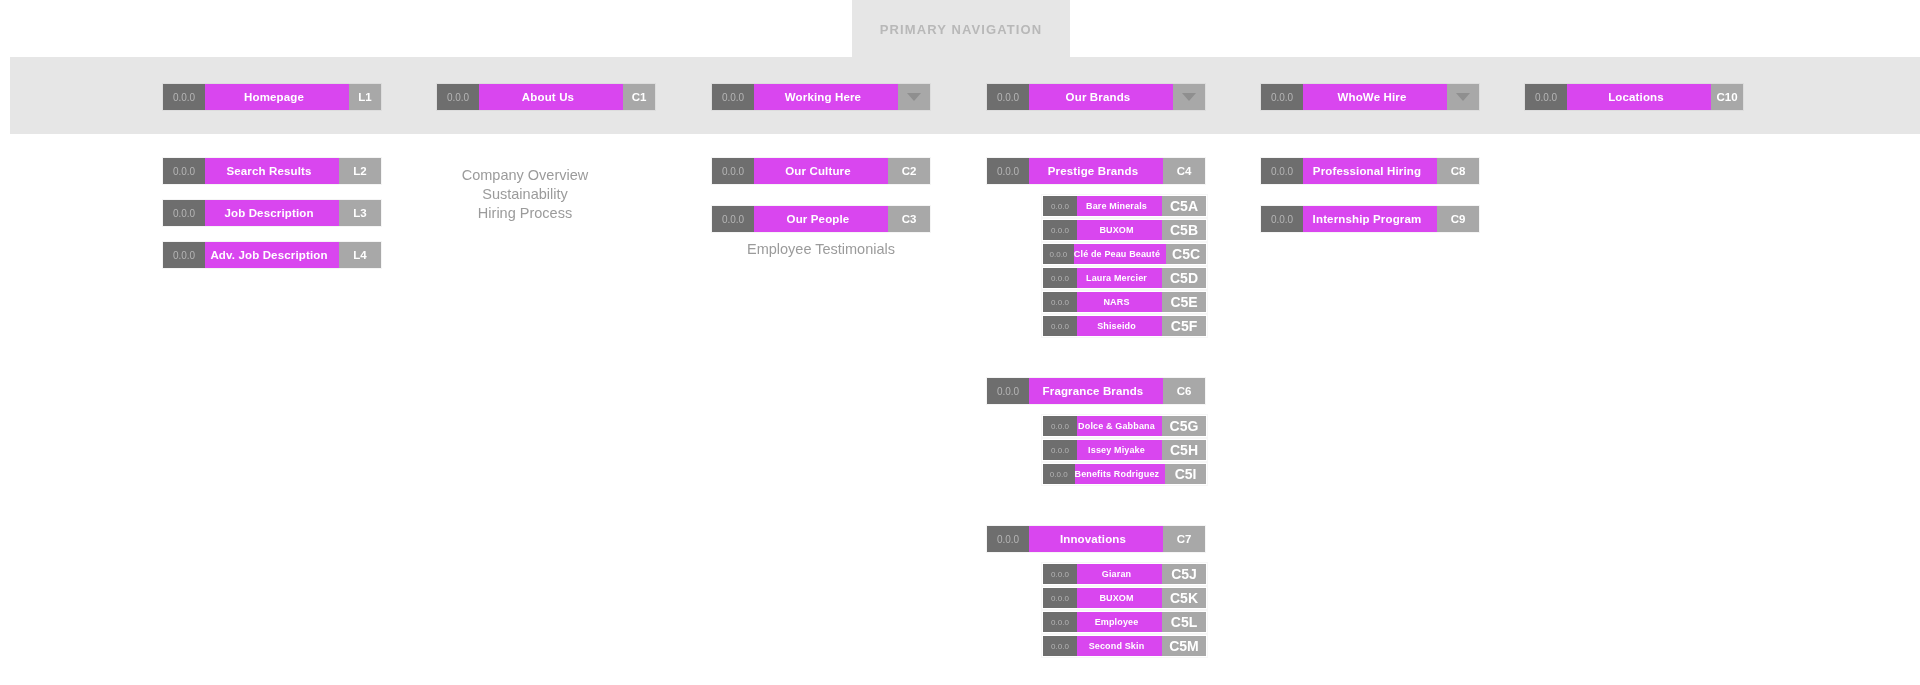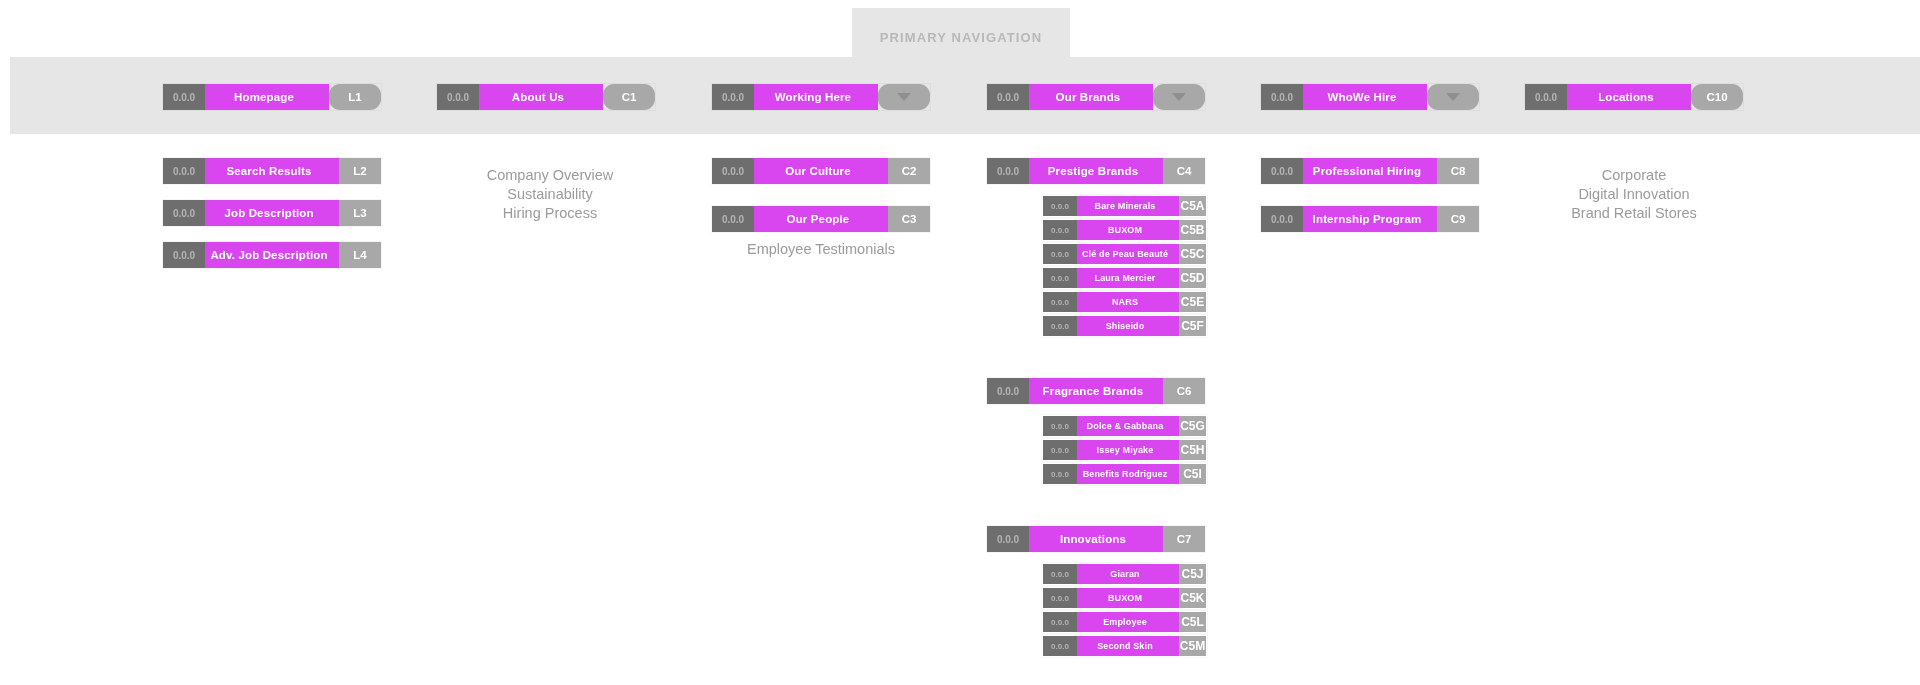--- a/index.html
+++ b/index.html
@@ -13,21 +13,21 @@
     position: relative;
     overflow: hidden;
     font-family: "Liberation Sans", sans-serif;
     -webkit-font-smoothing: antialiased;
   }
 
   
   #primary-nav-header {
     position: absolute;
     left: 852px;
-    top: 8px;
+    top: 0px;
     width: 218px;
     height: 58px;
     background: #e6e6e6;
     display: flex;
     align-items: center;
     justify-content: center;
   }
   #primary-nav-header .pn-label {
     font-size: 13px;
     font-weight: bold;
@@ -60,21 +60,21 @@
     position: relative;
     display: flex;
     align-items: stretch;
     height: 26px;
     box-shadow: 0 0 0 1px rgba(0,0,0,0.04);
   }
   .node .num {
     background: #6e6e6e;
     color: #b5b5b5;
     font-size: 10px;
-    font-weight: bold;
+    font-weight: normal;
     display: flex;
     align-items: center;
     padding: 0 9px;
     white-space: nowrap;
   }
   .node .title {
     background: #d946ef;
     color: #ffffff;
     font-size: 11.5px;
     font-weight: bold;
@@ -107,21 +107,21 @@
     border-right: 7px solid transparent;
     border-top: 8px solid #8f8f8f;
   }
 
   
   .node.lvl1 {
     height: 26px;
     width: 218px;
   }
   .node.lvl1 .num { width: 42px; padding: 0; justify-content: center; }
-  .node.lvl1 .code { width: 52px; border-radius: 11px; }
+  .node.lvl1 .code { width: 32px; }
 
   
   .node.lvl2 {
     height: 26px;
     width: 218px;
   }
   .node.lvl2 .num { width: 42px; padding: 0; justify-content: center; }
 
   
   .node.lvl3 {
@@ -130,21 +130,21 @@
     margin-left: 56px;
     box-shadow: 0 0 0 1px rgba(255,255,255,0.9), 0 0 0 2px rgba(0,0,0,0.03);
   }
   .node.lvl3 .num {
     width: 34px;
     padding: 0;
     justify-content: center;
     font-size: 8px;
   }
   .node.lvl3 .title { font-size: 9px; }
-  .node.lvl3 .code { width: 27px; font-size: 12px; }
+  .node.lvl3 .code { width: 44px; font-size: 14px; }
 
   
   .sublinks {
     text-align: center;
     color: #9b9b9b;
     font-size: 14.5px;
     line-height: 19px;
     padding-top: 8px;
     width: 218px;
   }
@@ -187,21 +187,21 @@
         <div class="code">L4</div>
       </div>
     </div>
     <div class="stack" style="left: 437px; top: 84px;">
       <div class="node lvl1">
         <div class="num">0.0.0</div>
         <div class="title">About Us</div>
         <div class="code">C1</div>
       </div>
     </div>
-    <div class="stack" style="left: 441px; top: 158px; width: 218px;">
+    <div class="stack" style="left: 416px; top: 158px; width: 218px;">
       <div class="sublinks">
         <div>Company Overview</div>
         <div>Sustainability</div>
         <div>Hiring Process</div>
       </div>
     </div>
     <div class="stack" style="left: 712px; top: 84px;">
       <div class="node lvl1">
         <div class="num">0.0.0</div>
         <div class="title">Working Here</div>
@@ -354,20 +354,13 @@
         <div class="code">C9</div>
       </div>
     </div>
     <div class="stack" style="left: 1525px; top: 84px;">
       <div class="node lvl1">
         <div class="num">0.0.0</div>
         <div class="title">Locations</div>
         <div class="code">C10</div>
       </div>
     </div>
-    <div class="stack" style="left: 1525px; top: 158px; width: 218px;">
-      <div class="sublinks">
-        <div>Corporate</div>
-        <div>Digital Innovation</div>
-        <div>Brand Retail Stores</div>
-      </div>
-    </div>
   </div>
 
 </body></html>

